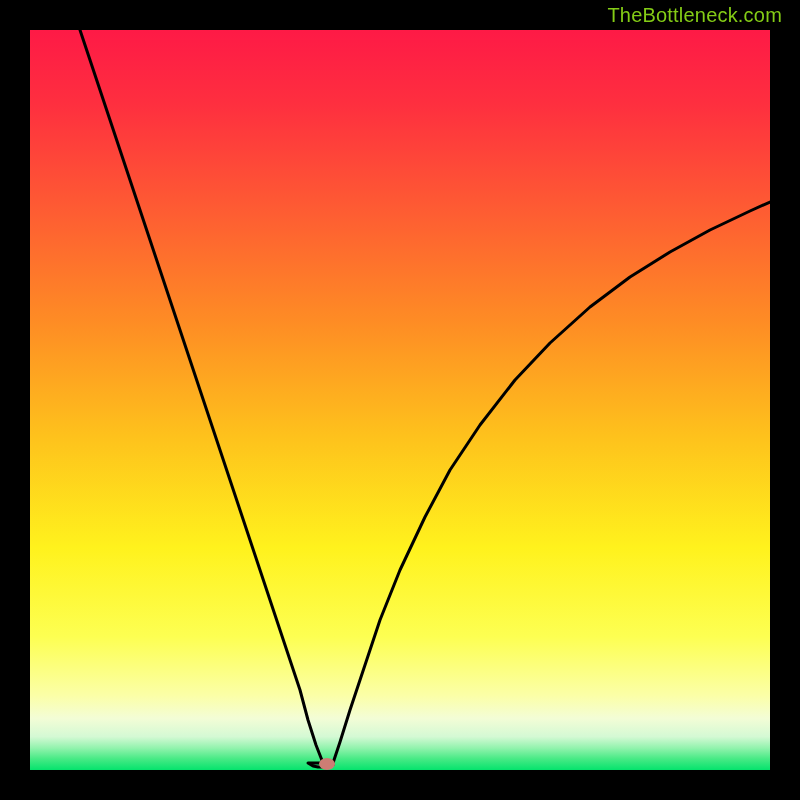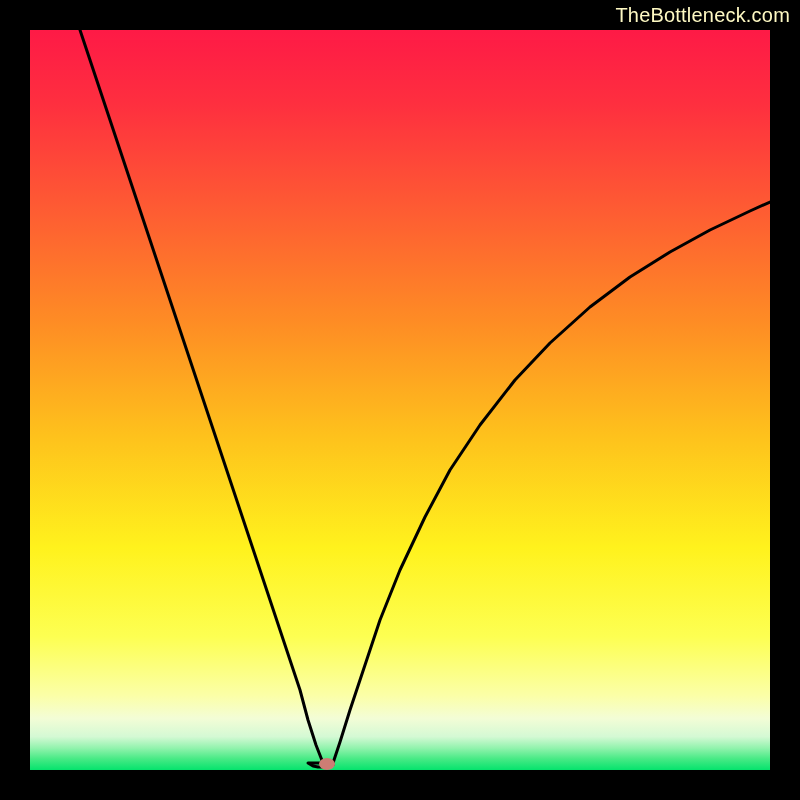--- a/index.html
+++ b/index.html
@@ -22,24 +22,24 @@
     position: absolute;
     left: 0;
     top: 0;
     width: 740px;
     height: 740px;
     overflow: hidden;
   }
   .watermark {
     position: absolute;
     top: 4px;
-    right: 10px;
+    right: 18px;
     font-family: Arial, Helvetica, sans-serif;
     font-size: 20px;
-    color: #fef9c3;
+    color: #84cc16;
     letter-spacing: 0.2px;
     text-align: center;
   }
   .marker {
     position: absolute;
     width: 16px;
     height: 12px;
     background: #cd7d74;
     border-radius: 50%;
     transform: translate(-50%, -50%);

